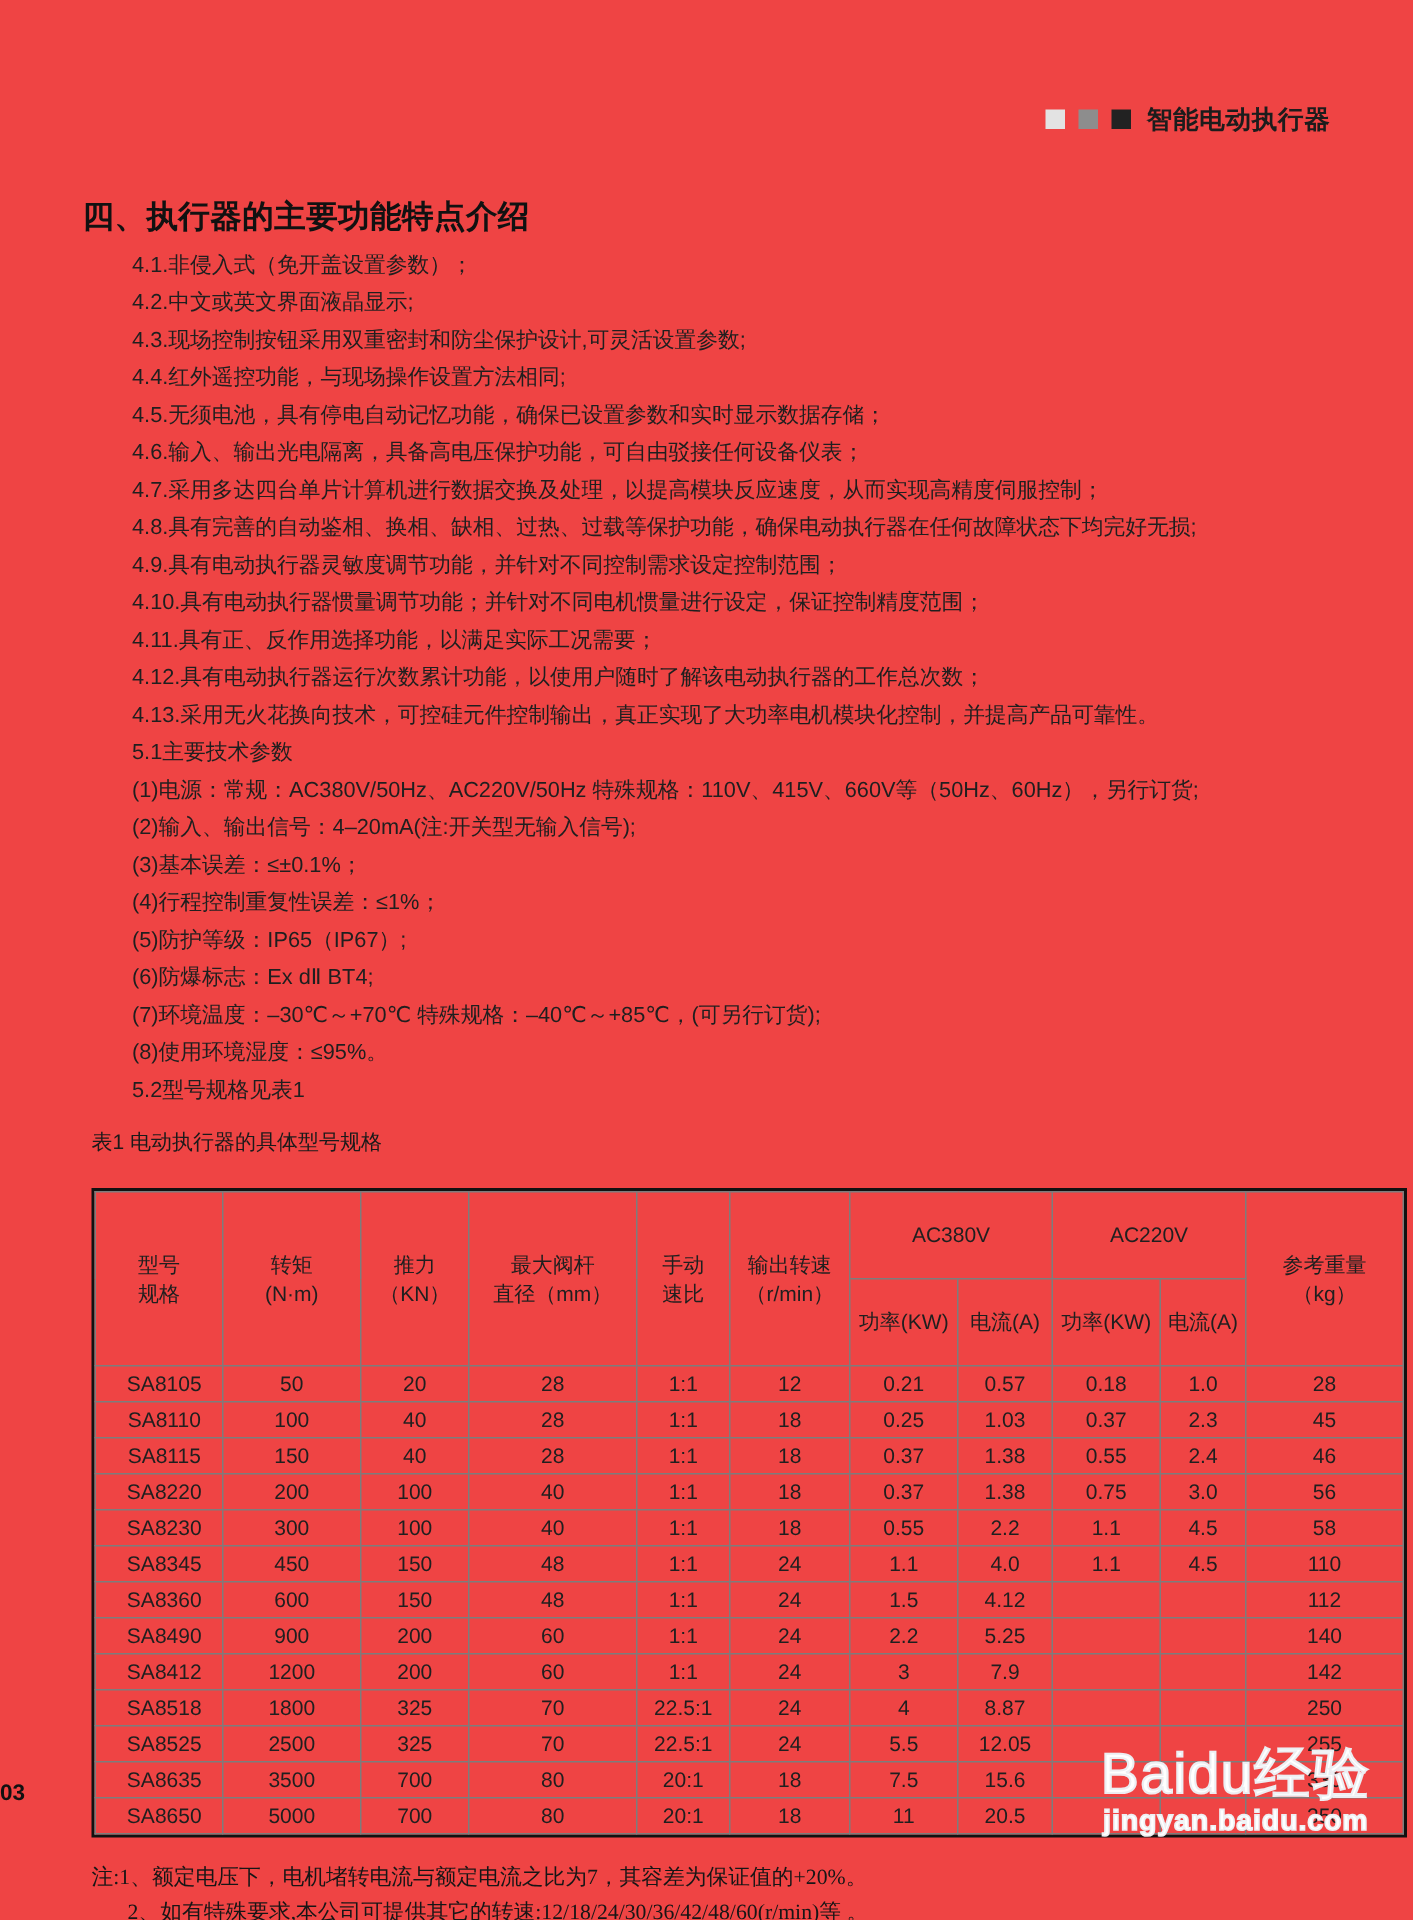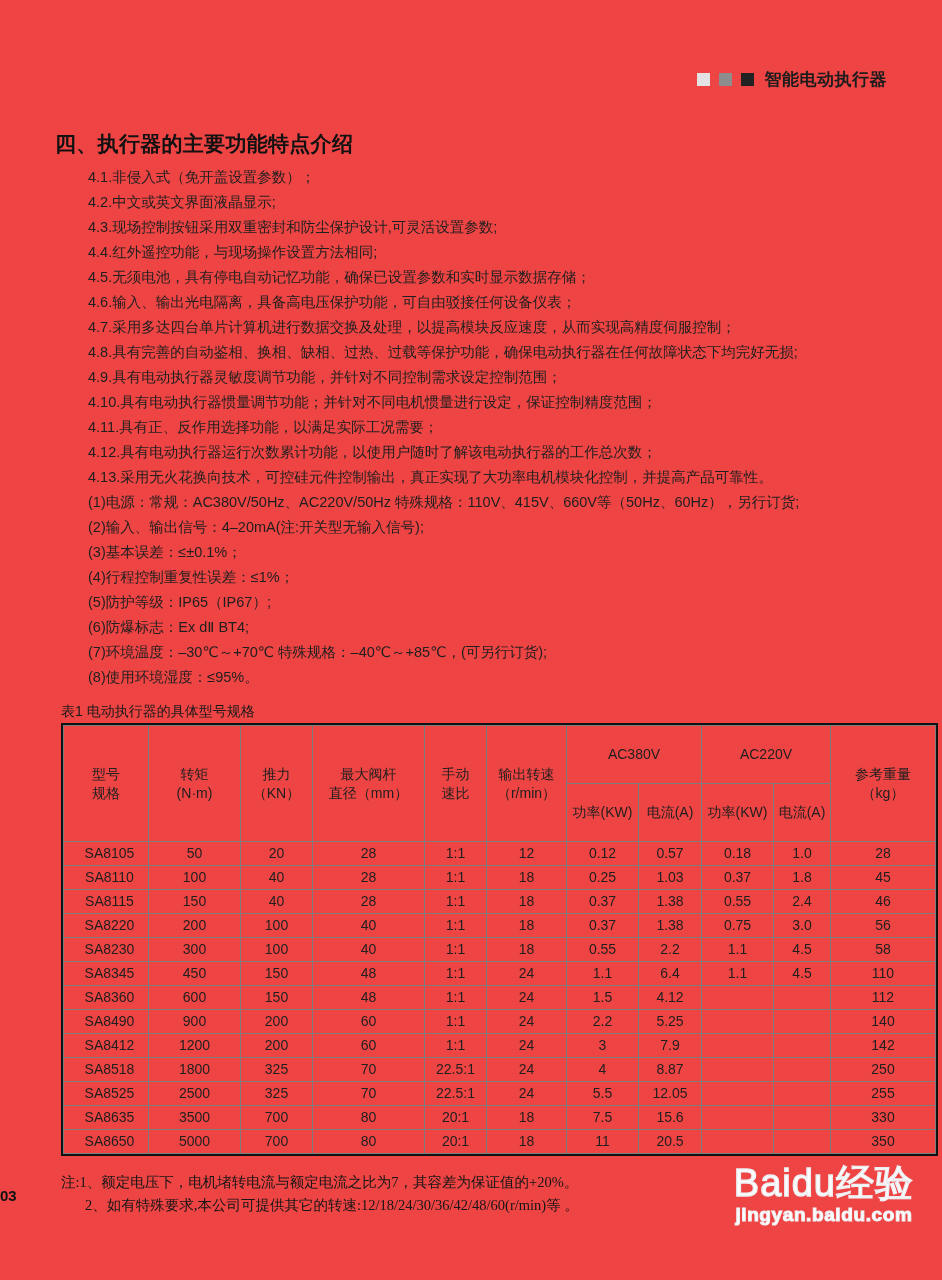--- a/index.html
+++ b/index.html
@@ -68,21 +68,21 @@
   .subhead {
     font-size: 14.5px;
     line-height: 25px;
     margin-left: 33px;
     color: #1f1f1f;
   }
 
   
   .table-caption {
     font-size: 14px;
-    margin: 13px 0 2px 6px;
+    margin: 13px 0 21px 6px;
     color: #1a1a1a;
   }
   table.spec {
     border-collapse: collapse;
     width: 810px;
     margin-left: 6px;
     table-layout: fixed;
     font-size: 13.5px;
   }
   table.spec th, table.spec td {
@@ -193,28 +193,30 @@
     <div class="item">4.6.输入、输出光电隔离，具备高电压保护功能，可自由驳接任何设备仪表；</div>
     <div class="item">4.7.采用多达四台单片计算机进行数据交换及处理，以提高模块反应速度，从而实现高精度伺服控制；</div>
     <div class="item">4.8.具有完善的自动鉴相、换相、缺相、过热、过载等保护功能，确保电动执行器在任何故障状态下均完好无损;</div>
     <div class="item">4.9.具有电动执行器灵敏度调节功能，并针对不同控制需求设定控制范围；</div>
     <div class="item">4.10.具有电动执行器惯量调节功能；并针对不同电机惯量进行设定，保证控制精度范围；</div>
     <div class="item">4.11.具有正、反作用选择功能，以满足实际工况需要；</div>
     <div class="item">4.12.具有电动执行器运行次数累计功能，以使用户随时了解该电动执行器的工作总次数；</div>
     <div class="item">4.13.采用无火花换向技术，可控硅元件控制输出，真正实现了大功率电机模块化控制，并提高产品可靠性。</div>
 
     
+    <div class="subhead">5.1主要技术参数</div>
     <div class="item">(1)电源：常规：AC380V/50Hz、AC220V/50Hz    特殊规格：110V、415V、660V等（50Hz、60Hz），另行订货;</div>
     <div class="item">(2)输入、输出信号：4–20mA(注:开关型无输入信号);</div>
     <div class="item">(3)基本误差：≤±0.1%；</div>
     <div class="item">(4)行程控制重复性误差：≤1%；</div>
     <div class="item">(5)防护等级：IP65（IP67）;</div>
     <div class="item">(6)防爆标志：Ex dⅡ BT4;</div>
     <div class="item">(7)环境温度：–30℃～+70℃    特殊规格：–40℃～+85℃，(可另行订货);</div>
     <div class="item">(8)使用环境湿度：≤95%。</div>
+    <div class="subhead">5.2型号规格见表1</div>
 
     
     <div class="table-caption">表1 电动执行器的具体型号规格</div>
     <div class="tbl-wrap">
       <table class="spec">
         <colgroup>
           <col style="width:85px">
             <col style="width:92px">
             <col style="width:72px">
           <col style="width:112px">
@@ -267,37 +269,37 @@
           </tr>
         </thead>
         <tbody id="spec-body">
             <tr>
               <td class="model">SA8105</td>
               <td>50</td>
               <td>20</td>
               <td>28</td>
               <td>1:1</td>
               <td>12</td>
-              <td>0.12</td>
+              <td>0.21</td>
               <td>0.57</td>
               <td>0.18</td>
               <td>1.0</td>
               <td>28</td>
             </tr>
             <tr>
               <td class="model">SA8110</td>
               <td>100</td>
               <td>40</td>
               <td>28</td>
               <td>1:1</td>
               <td>18</td>
               <td>0.25</td>
               <td>1.03</td>
               <td>0.37</td>
-              <td>1.8</td>
+              <td>2.3</td>
               <td>45</td>
             </tr>
             <tr>
               <td class="model">SA8115</td>
               <td>150</td>
               <td>40</td>
               <td>28</td>
               <td>1:1</td>
               <td>18</td>
               <td>0.37</td>
@@ -333,21 +335,21 @@
               <td>58</td>
             </tr>
             <tr>
               <td class="model">SA8345</td>
               <td>450</td>
               <td>150</td>
               <td>48</td>
               <td>1:1</td>
               <td>24</td>
               <td>1.1</td>
-              <td>6.4</td>
+              <td>4.0</td>
               <td>1.1</td>
               <td>4.5</td>
               <td>110</td>
             </tr>
             <tr>
               <td class="model">SA8360</td>
               <td>600</td>
               <td>150</td>
               <td>48</td>
               <td>1:1</td>

